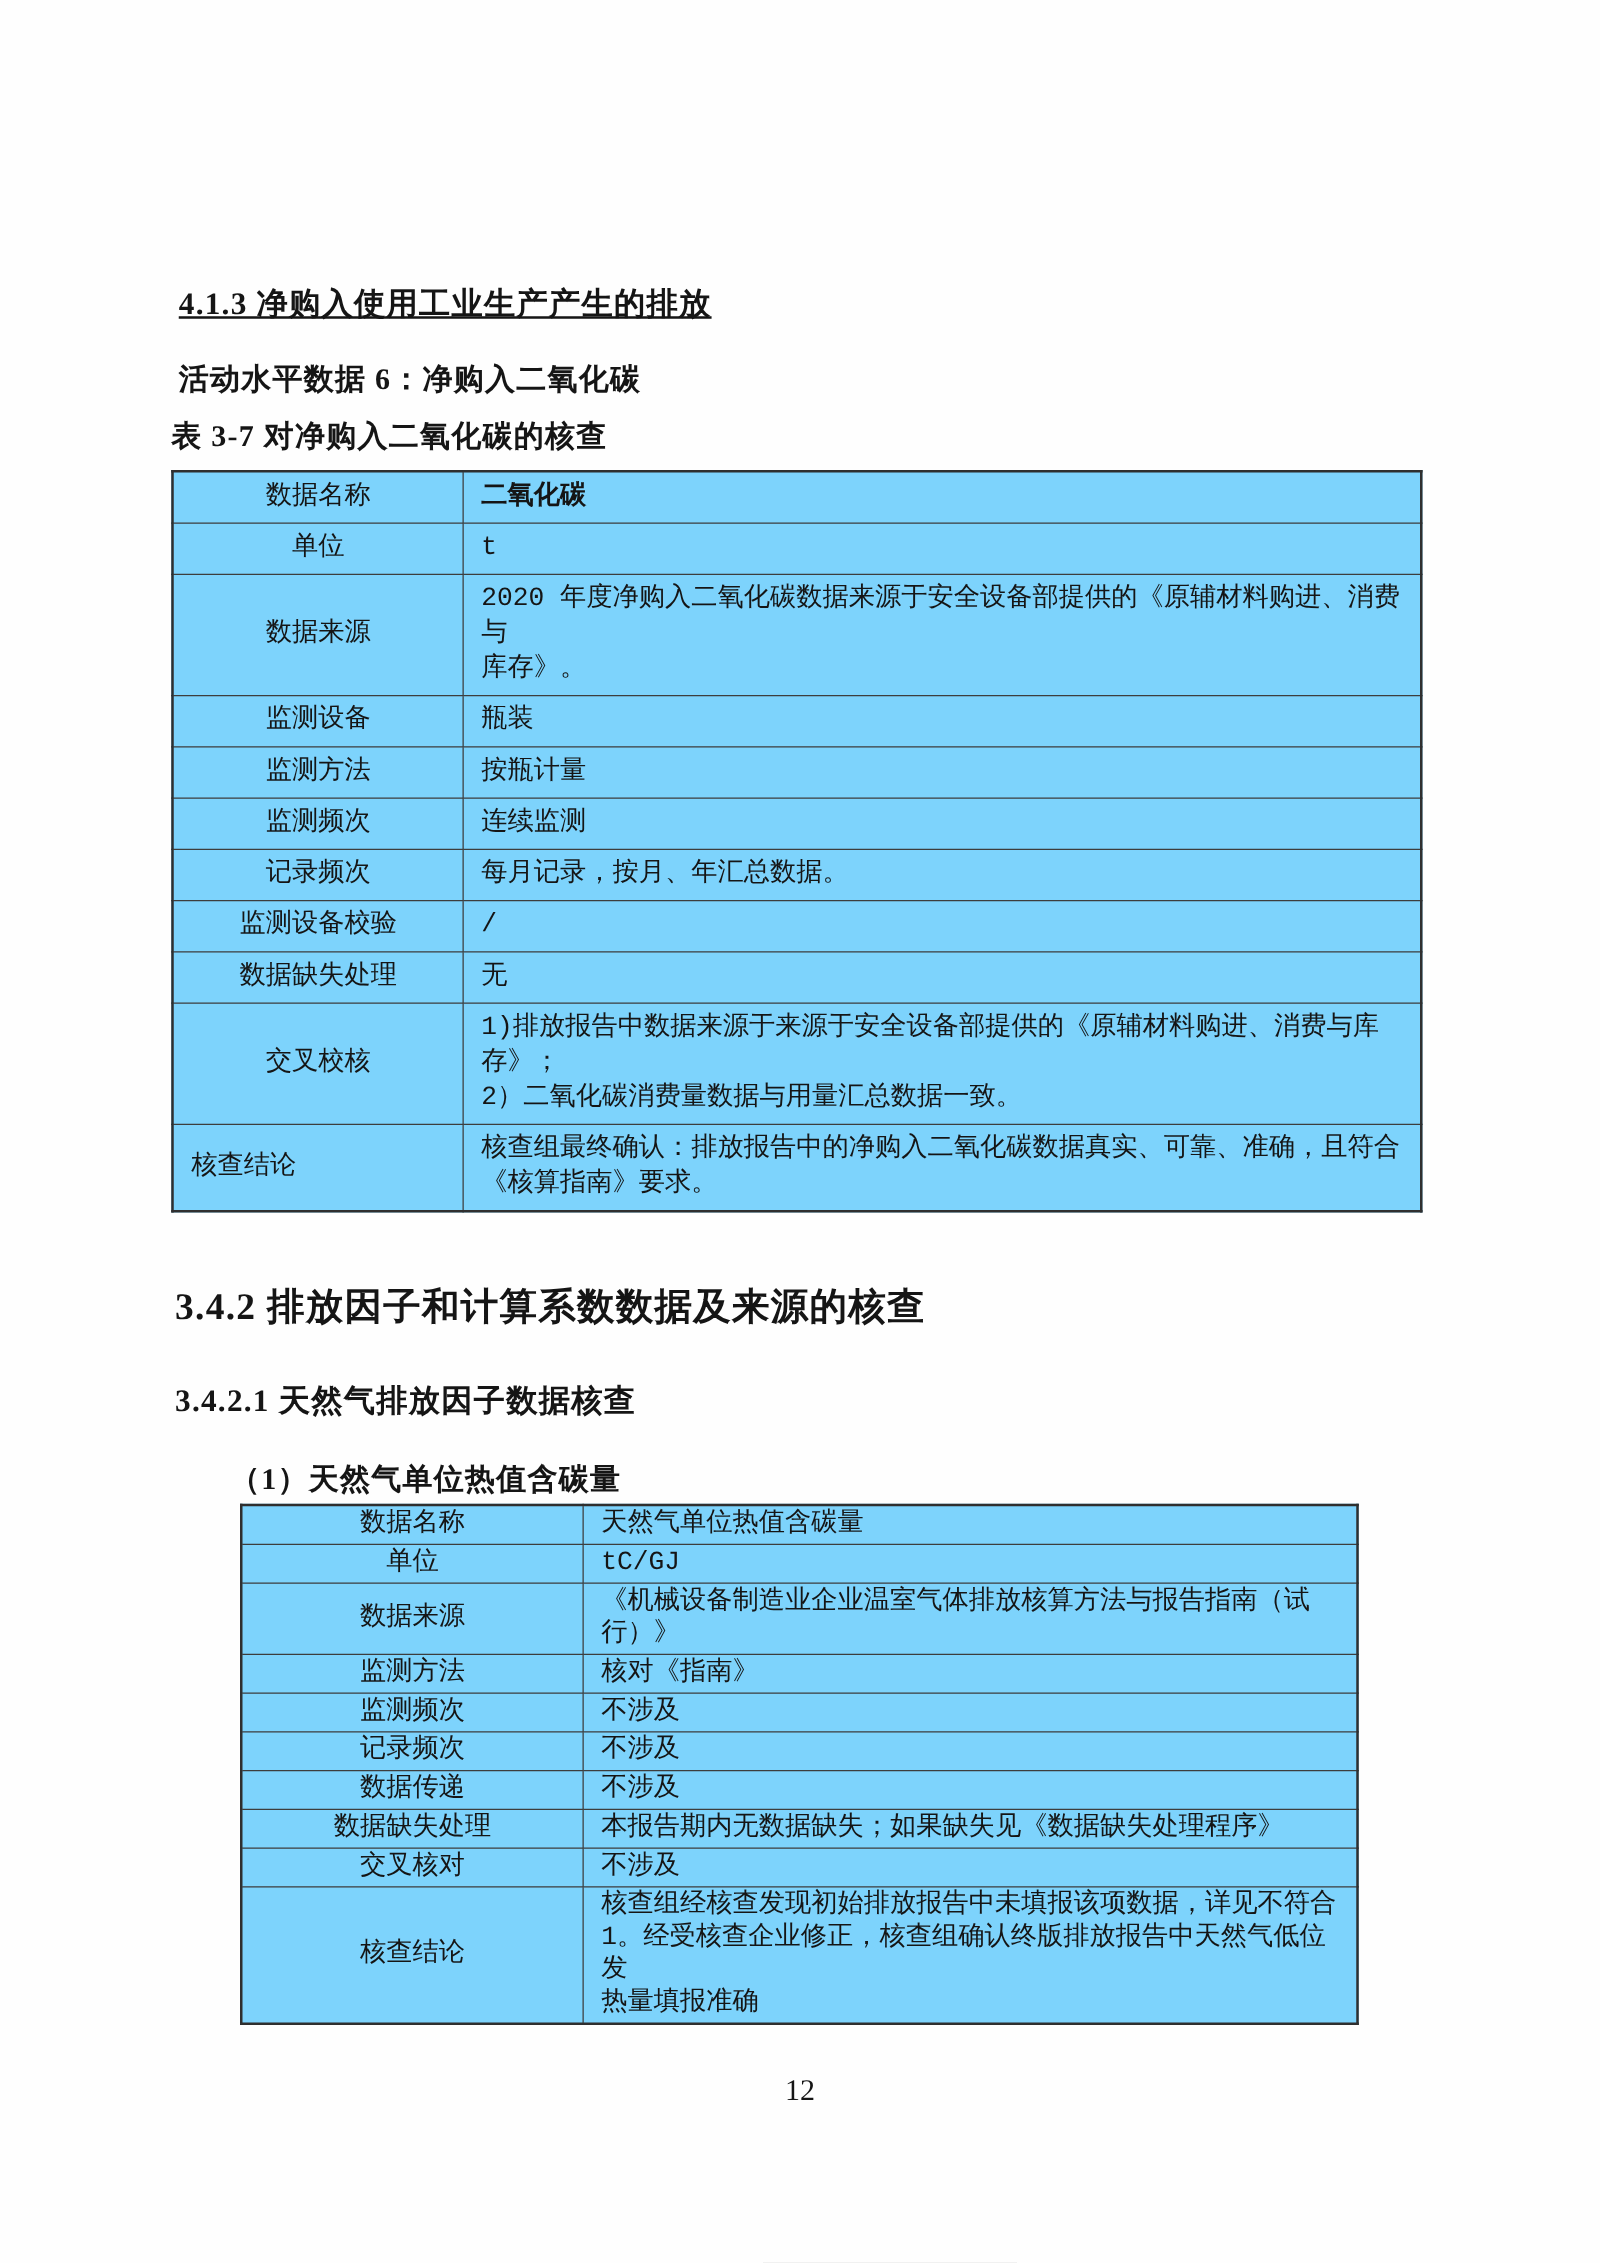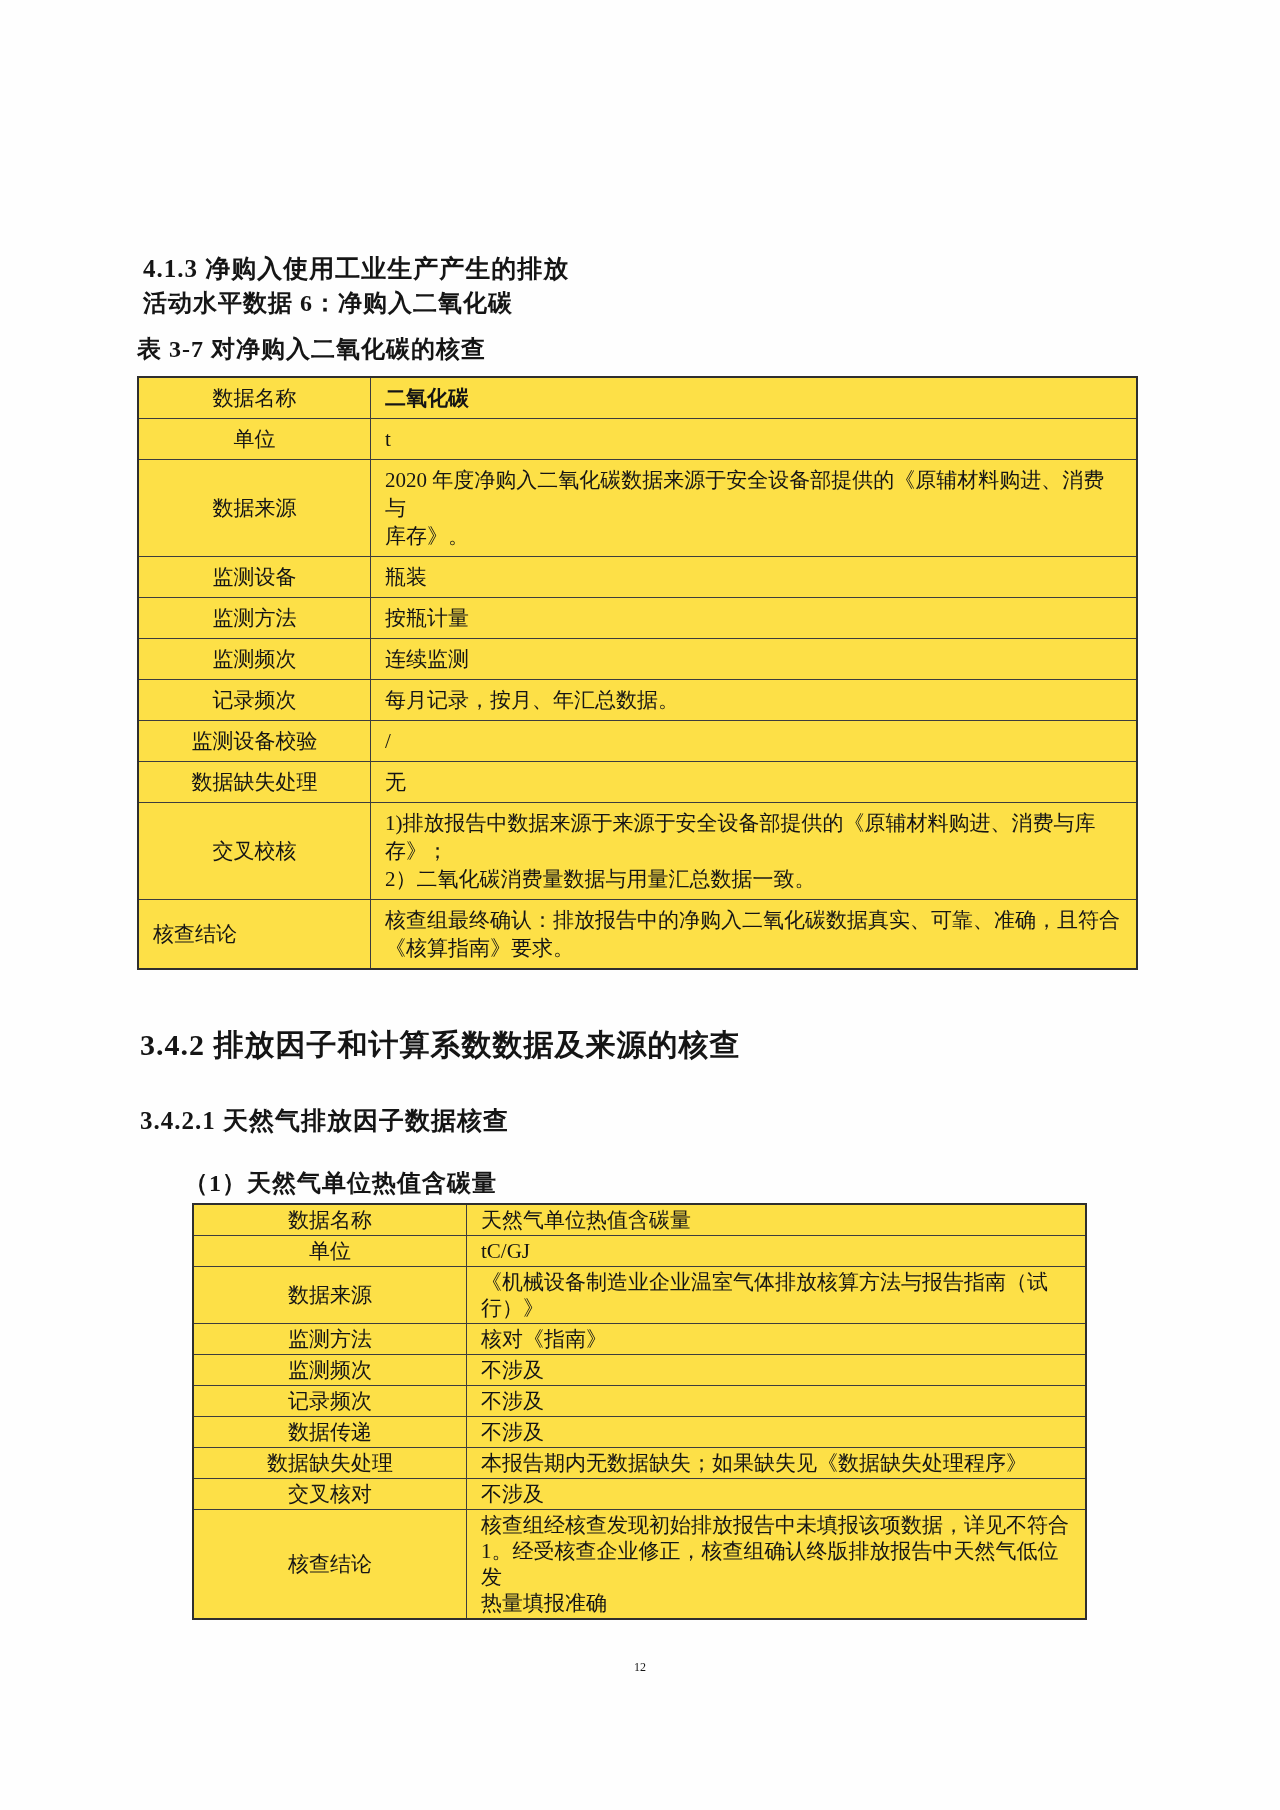--- a/index.html
+++ b/index.html
@@ -5,40 +5,40 @@
   html,body{margin:0;padding:0;background:#e8e8e8;}
   .page{
     position:relative;
     width:1280px;height:1810px;
     background:#fefefe;
     font-family:"Liberation Serif","DejaVu Serif",serif;
     color:#151515;
     overflow:hidden;
   }
   .heading{position:absolute;font-weight:bold;white-space:nowrap;letter-spacing:1px;}
-  .h-413{left:143px;top:252px;font-size:25px;}
+  .h-413{left:143px;top:226px;font-size:25px;text-decoration:underline;}
   .h-activity{left:143px;top:287px;font-size:24px;}
   .h-caption{left:137px;top:333px;width:1001px;text-align:left;font-size:24px;}
   .h-342{left:140px;top:1025px;font-size:30px;}
   .h-3421{left:140px;top:1104px;font-size:25px;}
   .h-1sub{left:184px;top:1167px;font-size:24px;}
 
-  table{border-collapse:collapse;position:absolute;background:#fde047;table-layout:fixed;}
+  table{border-collapse:collapse;position:absolute;background:#7dd3fc;table-layout:fixed;font-family:Liberation Mono, monospace;}
   td{border:1px solid #3d3d3d;font-size:21px;vertical-align:middle;}
   .t1{left:137px;top:376px;width:1001px;border:2px solid #2f2f2f;}
   .t1 td{line-height:28px;padding:6px 14px;}
   .t1 td.lbl{width:223px;text-align:center;padding:6px 4px;}
   .t2{left:192px;top:1203px;width:895px;border:2px solid #2f2f2f;}
   .t2 td{line-height:26px;padding:2px 14px;}
   .t2 td.lbl{width:264px;text-align:center;padding:2px 4px;}
   td.val{text-align:left;margin-top:12px;}
   td.val.bold{font-weight:bold;}
   td.lbl.left{text-align:left;padding-left:14px;}
 
-  .pagenum{position:absolute;top:1660px;left:0;width:100%;text-align:center;font-size:12px;}
+  .pagenum{position:absolute;top:1660px;left:0;width:100%;text-align:center;font-size:24px;}
 </style>
 </head>
 <body>
 
 <div class="page">
 
   <div class="heading h-413">4.1.3 净购入使用工业生产产生的排放</div>
   <div class="heading h-activity">活动水平数据 6：净购入二氧化碳</div>
   <div class="heading h-caption">表 3-7  对净购入二氧化碳的核查</div>
 

